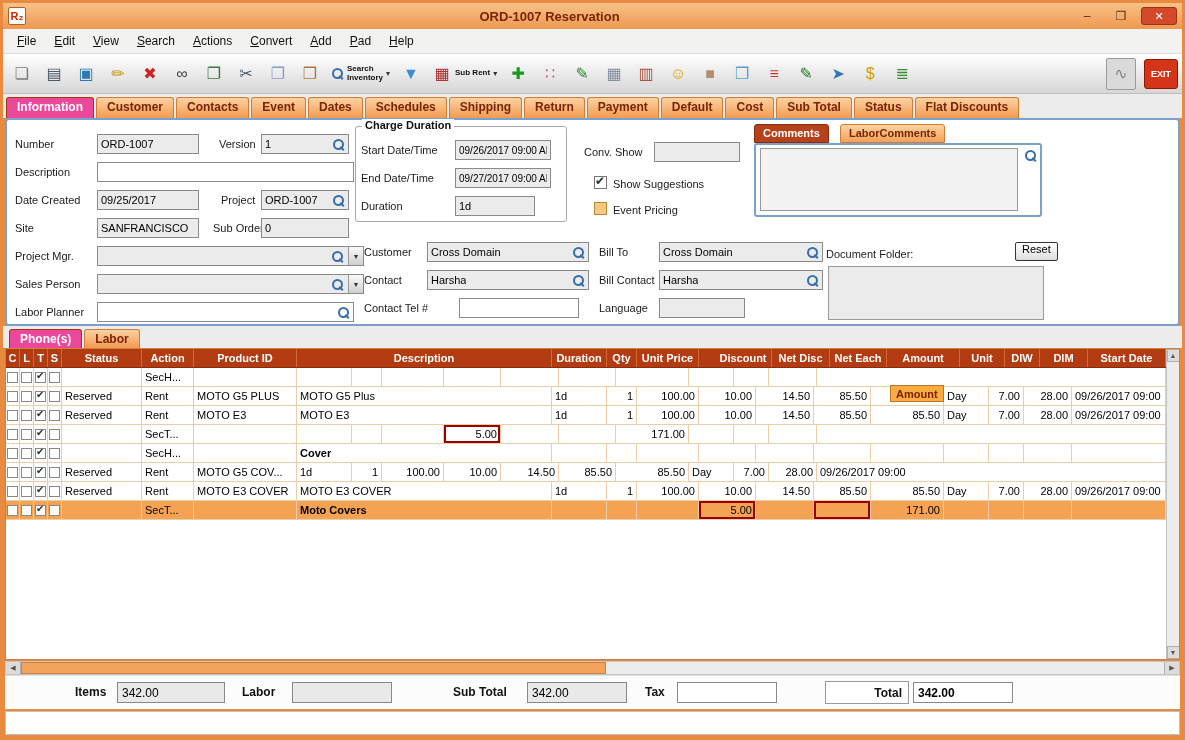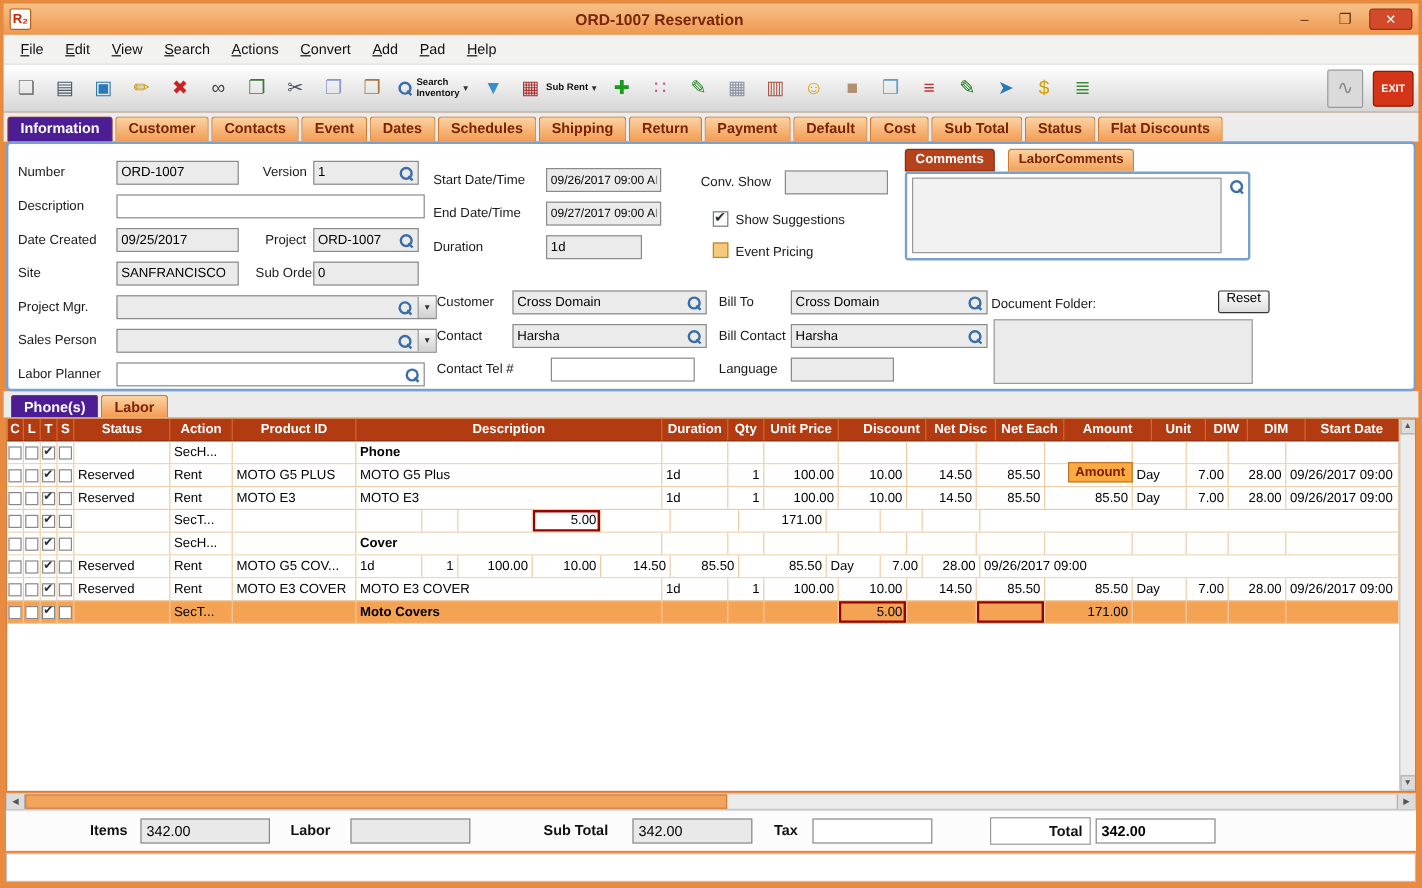--- a/index.html
+++ b/index.html
@@ -20,21 +20,21 @@
   .tb-btn{height:32px;min-width:30px;display:flex;align-items:center;justify-content:center;gap:3px;padding:2px 3px;border:1px solid transparent;border-radius:2px}
   .tb-ico{width:20px;height:22px;display:flex;align-items:center;justify-content:center;font-size:16px;line-height:1}
   .tb-lbl{font-size:8px;line-height:1.1;color:#111;text-align:left;font-weight:bold}
   .tb-dd{font-size:8px;color:#333}
   .tb-btn.sunken{background:#dadada;border:1px solid #9a9a9a}
   .tb-btn.exit{background:#d43518;color:#fff;font-weight:bold;font-size:9px;border:1px solid #8f1800;border-radius:3px;width:34px;height:30px;margin-left:6px}
   .tb-spacer{flex:1}
   
   .tabstrip{height:24px;background:#ececec;display:flex;gap:2px;padding:3px 3px 0 3px;flex:none}
   .tab{padding:2px 10px;font-size:12px;font-weight:bold;color:#7a2404;background:linear-gradient(#fcd2a2,#f29b52);border:1px solid #d07c33;border-bottom:none;border-radius:3px 3px 0 0;white-space:nowrap}
-  .tab.active{background:#4c1d95;color:#fff;border-color:#a03808}
+  .tab.active{background:#ec4899;color:#fff;border-color:#a03808}
   
   .info-panel{margin:0 2px;height:208px;border:2px solid #7aa1cd;border-radius:4px;background:#fff;position:relative;flex:none;font-size:11px}
   .lbl{position:absolute;font-size:11px;color:#1a1a1a;white-space:nowrap}
   .field{position:absolute;height:20px;background:#ebebeb;border:1px solid #8a8a8a;display:flex;align-items:center;gap:2px;padding:0 3px;font-size:11px;color:#000;overflow:hidden}
   .field.white{background:#fff}
   .field .val{white-space:nowrap;overflow:hidden}
   .field.small{font-size:10px}
   .mag{width:13px;height:13px;display:inline-block;position:relative;flex:none}
   .mag::before{content:"";position:absolute;left:1px;top:1px;width:7px;height:7px;border:2px solid #3a6ea8;border-radius:50%}
   .mag::after{content:"";position:absolute;left:9px;top:8px;width:5px;height:2px;background:#3a6ea8;transform:rotate(45deg);transform-origin:0 0}
@@ -267,20 +267,23 @@
         <span class="mag"></span>
         <span class="combo-arrow">▼</span>
       </div>
 
     <span class="lbl" style="left:8px;top:186px">Labor Planner</span>
     <div class="field white" style="left:90px;top:182px;width:257px">
         <span class="val"></span>
         <span class="mag"></span>
       </div>
 
+    <div class="gbx" style="left:348px;top:6px;width:212px;height:96px">
+      <span class="legend">Charge Duration</span>
+    </div>
     <span class="lbl" style="left:354px;top:24px">Start Date/Time</span>
     <div class="field small" style="left:448px;top:20px;width:96px">
         <span class="val">09/26/2017 09:00 AM</span>
       </div>
     <span class="lbl" style="left:354px;top:52px">End Date/Time</span>
     <div class="field small" style="left:448px;top:48px;width:96px">
         <span class="val">09/27/2017 09:00 AM</span>
       </div>
     <span class="lbl" style="left:354px;top:80px">Duration</span>
     <div class="field" style="left:448px;top:76px;width:80px">
@@ -377,21 +380,20 @@
           </div>
           <div class="tcell ck" style="width: 14px;">
             <span class="cb checked"></span>
           </div>
           <div class="tcell ck" style="width: 14px;">
             <span class="cb"></span>
           </div>
           <div class="tcell" style="width: 80px;"></div>
           <div class="tcell" style="width: 52px;">SecH...</div>
           <div class="tcell" style="width: 103px;"></div>
-          <div class="tcell bold" style="width: 255px;">Phone</div>
           <div class="tcell" style="width: 55px;"></div>
           <div class="tcell num" style="width: 30px;"></div>
           <div class="tcell num" style="width: 62px;"></div>
           <div class="tcell num" style="width: 57px;"></div>
           <div class="tcell num" style="width: 58px;"></div>
           <div class="tcell num" style="width: 57px;"></div>
           <div class="tcell num" style="width: 73px;"></div>
           <div class="tcell" style="width: 45px;"></div>
           <div class="tcell num" style="width: 35px;"></div>
           <div class="tcell num" style="width: 48px;"></div>

